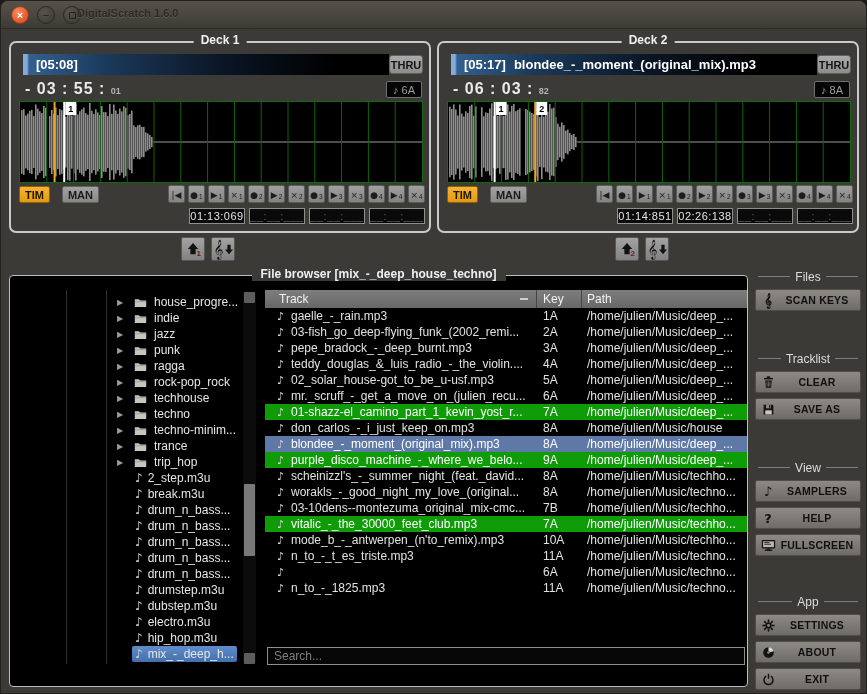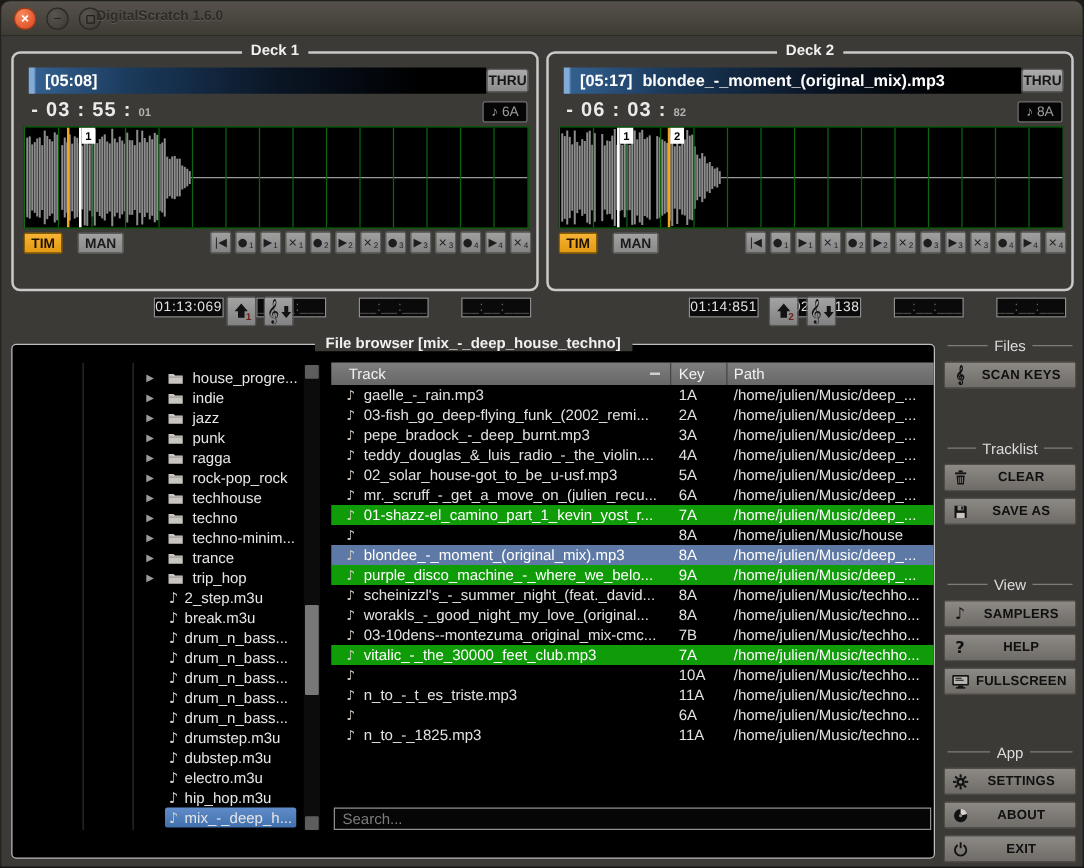--- a/index.html
+++ b/index.html
@@ -36,21 +36,21 @@
   .wavebox svg{display:block;}
   .modes{position:absolute;left:8px;top:143px;display:flex;gap:12px;text-align:right;}
   .mode{height:17px;padding:0 5px;display:flex;align-items:center;font-size:11px;font-weight:bold;border-radius:2px;}
   .mode.tim{background:linear-gradient(#f7b335,#e39a10);border:1px solid #8f6200;color:#1f1400;}
   .mode.man{background:linear-gradient(#a2a2a2,#898989);border:1px solid #616161;color:#1b1b1b;}
   .cuerow{position:absolute;right:4px;top:142px;display:flex;gap:3px;}
   .cuebtn{width:17px;height:18px;background:linear-gradient(#a0a0a0,#838383);border:1px solid #5c5c5c;border-radius:2px;
     display:flex;align-items:flex-end;justify-content:center;padding-bottom:2px;color:#1d1d1d;}
   .cuebtn .g{font-size:9px;line-height:9px;font-family:"DejaVu Sans",sans-serif;}
   .cuebtn .s{font-size:6.5px;line-height:6px;margin-left:1px;}
-  .tcrow{position:absolute;right:4px;top:165px;display:flex;gap:26px;margin-top:30px;}
+  .tcrow{position:absolute;right:4px;top:165px;display:flex;gap:4px;}
   .tc{width:56px;height:16px;background:#0a0a0a;border:1px solid #8f8f8f;color:#e3e3e3;font-size:11px;
     display:flex;align-items:center;justify-content:center;letter-spacing:.5px;}
   .tc.empty{color:#5e5e5e;}
 
   
   .loadbtn{position:absolute;top:236px;width:24px;height:24px;background:linear-gradient(#a3a3a3,#828282);
     border:1px solid #565656;border-radius:2px;display:flex;align-items:center;justify-content:center;}
   .loadbtn .sub{position:absolute;right:3px;bottom:2px;font-size:8px;font-weight:bold;color:#6b1f16;}
   .loadbtn .clef{font-family:"DejaVu Sans",sans-serif;font-size:17px;color:#111;line-height:1;margin-right:1px;}
 
@@ -725,20 +725,21 @@
             <div class="td track">
               <span class="note">♪</span>
               <span>01-shazz-el_camino_part_1_kevin_yost_r...</span>
             </div>
             <div class="td key">7A</div>
             <div class="td path">/home/julien/Music/deep_...</div>
           </div>
           <div class="trow">
             <div class="td track">
               <span class="note">♪</span>
+              <span>don_carlos_-_i_just_keep_on.mp3</span>
             </div>
             <div class="td key">8A</div>
             <div class="td path">/home/julien/Music/house</div>
           </div>
           <div class="trow blue">
             <div class="td track">
               <span class="note">♪</span>
               <span>blondee_-_moment_(original_mix).mp3</span>
             </div>
             <div class="td key">8A</div>
@@ -780,20 +781,21 @@
             <div class="td track">
               <span class="note">♪</span>
               <span>vitalic_-_the_30000_feet_club.mp3</span>
             </div>
             <div class="td key">7A</div>
             <div class="td path">/home/julien/Music/techho...</div>
           </div>
           <div class="trow">
             <div class="td track">
               <span class="note">♪</span>
+              <span>mode_b_-_antwerpen_(n'to_remix).mp3</span>
             </div>
             <div class="td key">10A</div>
             <div class="td path">/home/julien/Music/techho...</div>
           </div>
           <div class="trow">
             <div class="td track">
               <span class="note">♪</span>
               <span>n_to_-_t_es_triste.mp3</span>
             </div>
             <div class="td key">11A</div>

